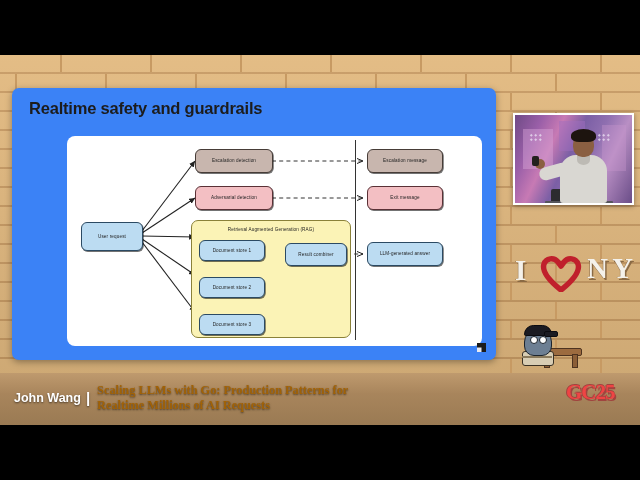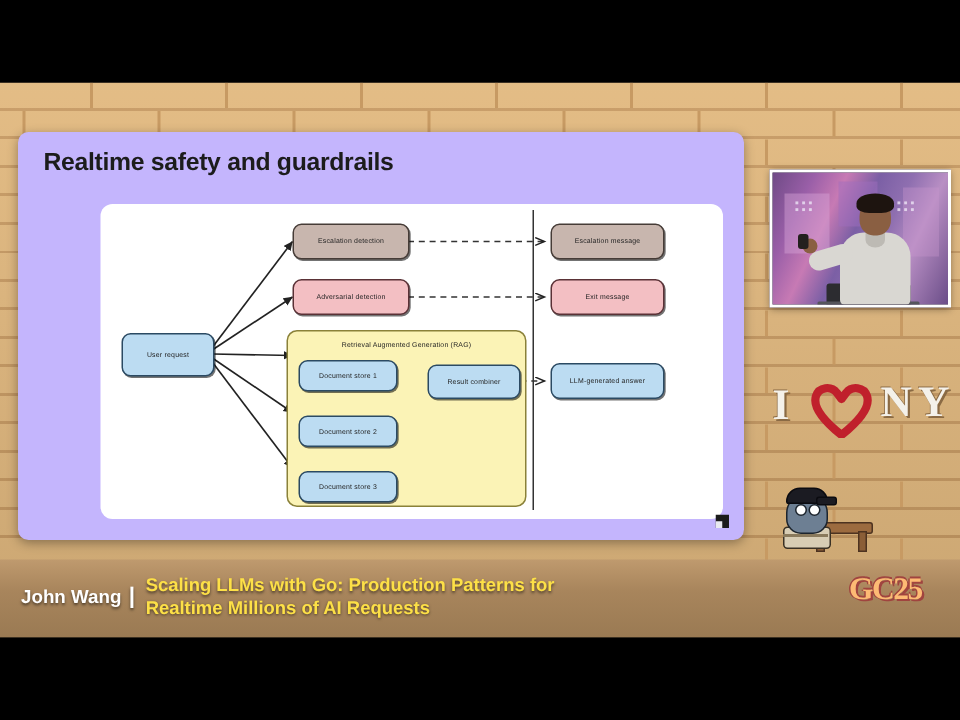--- a/index.html
+++ b/index.html
@@ -62,21 +62,21 @@
     background: linear-gradient(to bottom, #bf9a6e, #a8855c 40%, #9a7a53);
   }
 
   
   #slide {
     position: absolute;
     left: 12px;
     top: 88px;
     width: 484px;
     height: 272px;
-    background: #c4b5fd;
+    background: #3b82f6;
     border-radius: 7px;
     box-shadow: 0 2px 7px rgba(0,0,0,0.35);
     overflow: hidden;
   }
   #slide-title {
     position: absolute;
     left: 17px;
     top: 11px;
     font-size: 16.5px;
     font-weight: bold;
@@ -321,35 +321,36 @@
   #cap-sep {
     margin: 0 7px 0 5px;
     font-size: 15px;
     font-weight: bold;
     color: #ffffff;
     text-shadow: 0 1px 2px rgba(0,0,0,0.55);
   }
   #cap-title {
     font-size: 12.3px;
     font-weight: bold;
-    color: #fde047;
+    color: #a16207;
     line-height: 1.18;
     text-shadow: 0 1px 2px rgba(0,0,0,0.55);
     max-width: 300px;
+    font-family: Liberation Serif, serif;
   }
 
   
   #conf-logo {
     position: absolute;
     left: 566px;
     top: 380px;
     font-family: "Liberation Serif", serif;
     font-weight: bold;
     font-size: 21px;
-    color: #fdba74;
+    color: #ef4444;
     letter-spacing: -1px;
     text-shadow: 1.5px 1.5px 0 #a0443f, -1px 0 0 #a0443f, 0 -1px 0 #a0443f;
     z-index: 21;
   }
 </style>
 </head>
 <body>
 
 <div id="stage">
 

